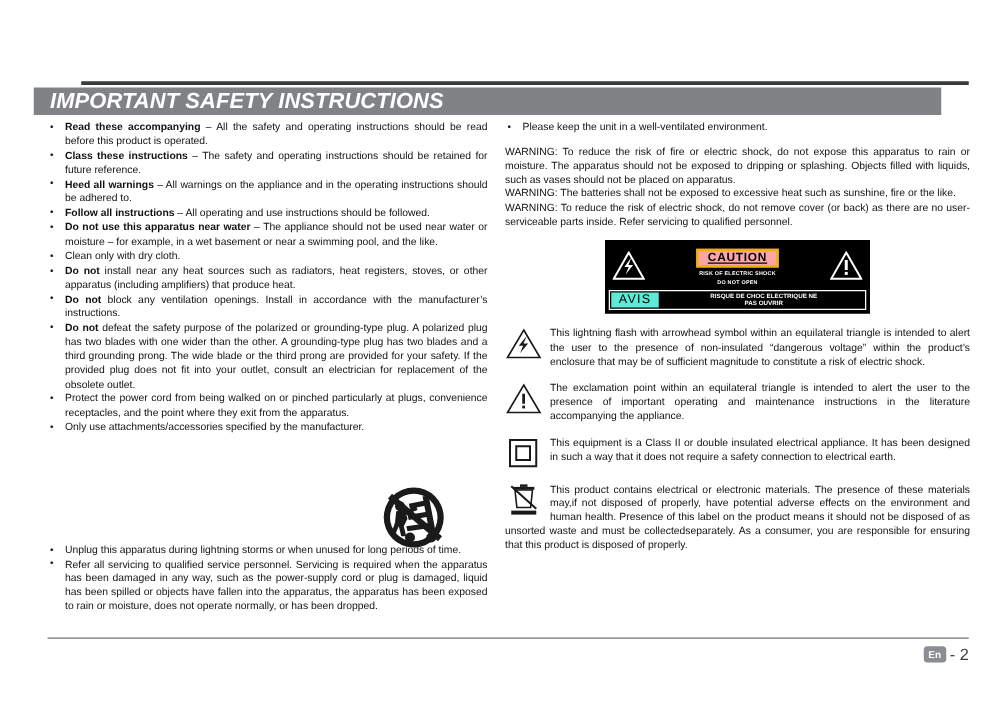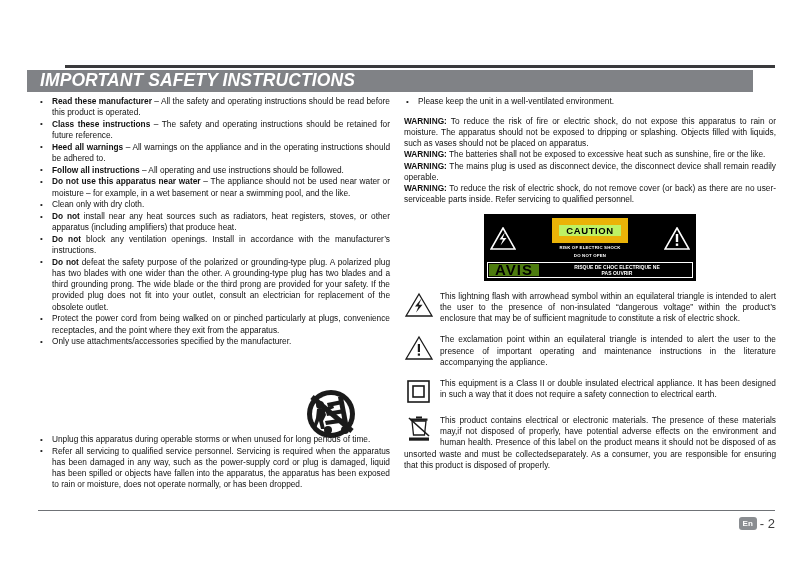--- a/index.html
+++ b/index.html
@@ -94,21 +94,21 @@
     font-weight: bold;
   }
 
   .para {
     font-size: 8.3px;
     line-height: 11.2px;
     text-align: justify;
     text-justify: inter-word;
     margin: 0;
   }
-  .para b { font-weight: bold; }
+  .para b { font-weight: normal; }
 
   .spacer-8 { height: 8px; }
 
   
   .caution-wrap {
     margin: 9px 0 0 0;
     display: flex;
     justify-content: center;
   }
   .caution-box {
@@ -123,49 +123,50 @@
     justify-content: space-between;
     padding: 1px 3px 2px 3px;
   }
   .caution-mid {
     flex: 1;
     text-align: center;
     padding: 0 4px;
   }
   .caution-word {
     display: inline-block;
-    background: #bef264;
+    background: #fca5a5;
     color: #000000;
     font-weight: bold;
     font-size: 9.5px;
     line-height: 11px;
     letter-spacing: 0.6px;
     padding: 0px 7px;
-    border: 7px solid #eab308;
+    border: 2px solid #eab308;
+    text-decoration: underline;
   }
   .caution-sub {
     color: #ffffff;
     font-size: 4.3px;
     line-height: 5.2px;
     font-weight: bold;
     letter-spacing: 0.2px;
     margin-top: 2px;
   }
   .caution-bottom {
     display: flex;
     align-items: center;
     border: 1px solid #ffffff;
     margin-top: 2px;
     background: #000000;
   }
   .avis-badge {
-    background: #4d7c0f;
+    background: #5eead4;
     color: #000000;
-    font-weight: bold;
-    font-size: 15px;
+    font-weight: normal;
+    font-size: 10px;
     line-height: 12px;
     letter-spacing: 1px;
     padding: 0 6px;
     margin: 1px 3px 1px 1px;
   }
   .avis-text {
     color: #ffffff;
     font-size: 5px;
     line-height: 6px;
     font-weight: bold;
@@ -240,21 +241,21 @@
 <body>
 
 <div class="page">
 
   <div class="header-rule"></div>
   <div class="header-band"></div>
   <div class="header-title">IMPORTANT SAFETY INSTRUCTIONS</div>
 
   <div class="col-left">
     <ul class="bullets" id="left-top">
-        <li><b>Read these manufacturer</b><span> – All the safety and operating instructions should be read before this product is operated.</span></li>
+        <li><b>Read these accompanying</b><span> – All the safety and operating instructions should be read before this product is operated.</span></li>
         <li><b>Class these instructions</b><span> – The safety and operating instructions should be retained for future reference.</span></li>
         <li><b>Heed all warnings</b><span> – All warnings on the appliance and in the operating instructions should be adhered to.</span></li>
         <li><b>Follow all instructions</b><span> – All operating and use instructions should be followed.</span></li>
         <li><b>Do not use this apparatus near water</b><span> – The appliance should not be used near water or moisture – for example, in a wet basement or near a swimming pool, and the like.</span></li>
         <li><span>Clean only with dry cloth.</span></li>
         <li><b>Do not</b><span> install near any heat sources such as radiators, heat registers, stoves, or other apparatus (including amplifiers) that produce heat.</span></li>
         <li><b>Do not</b><span> block any ventilation openings. Install in accordance with the manufacturer’s instructions.</span></li>
         <li><b>Do not</b><span> defeat the safety purpose of the polarized or grounding-type plug. A polarized plug has two blades with one wider than the other. A grounding-type plug has two blades and a third grounding prong. The wide blade or the third prong are provided for your safety. If the provided plug does not fit into your outlet, consult an electrician for replacement of the obsolete outlet.</span></li>
         <li><span>Protect the power cord from being walked on or pinched particularly at plugs, convenience receptacles, and the point where they exit from the apparatus.</span></li>
         <li><span>Only use attachments/accessories specified by the manufacturer.</span></li>
@@ -276,37 +277,36 @@
       <path d="M23 21 L33 17 L34 20 L24 24 Z"></path>
 
       <circle cx="28" cy="42" r="4"></circle>
       <circle cx="45" cy="42" r="4"></circle>
     </g>
     <path d="M12 9 L52 43" stroke="#1a1a1a" stroke-width="5" fill="none"></path>
   </svg>
 
   <div class="col-left" style="top:434px;">
     <ul class="bullets" id="left-bottom">
-        <li><span>Unplug this apparatus during operable storms or when unused for long periods of time.</span></li>
+        <li><span>Unplug this apparatus during lightning storms or when unused for long periods of time.</span></li>
         <li><span>Refer all servicing to qualified service personnel. Servicing is required when the apparatus has been damaged in any way, such as the power-supply cord or plug is damaged, liquid has been spilled or objects have fallen into the apparatus, the apparatus has been exposed to rain or moisture, does not operate normally, or has been dropped.</span></li>
       </ul>
   </div>
 
   <div class="col-right">
 
     <ul class="bullets" id="right-top">
         <li><span>Please keep the unit in a well-ventilated environment.</span></li>
       </ul>
 
     <div class="spacer-8"></div>
 
     <div id="warnings">
         <p class="para"><b>WARNING:</b><span> To reduce the risk of fire or electric shock, do not expose this apparatus to rain or moisture. The apparatus should not be exposed to dripping or splashing. Objects filled with liquids, such as vases should not be placed on apparatus.</span></p>
         <p class="para"><b>WARNING:</b><span> The batteries shall not be exposed to excessive heat such as sunshine, fire or the like.</span></p>
-        <p class="para"><b>WARNING:</b><span> The mains plug is used as disconnect device, the disconnect device shall remain readily operable.</span></p>
         <p class="para"><b>WARNING:</b><span> To reduce the risk of electric shock, do not remove cover (or back) as there are no user-serviceable parts inside. Refer servicing to qualified personnel.</span></p>
       </div>
 
     <div class="caution-wrap">
       <div class="caution-box">
         <div class="caution-top">
           <svg width="26" height="23" viewBox="0 0 26 23">
             <polygon points="13,1 25,22 1,22" fill="#000000" stroke="#ffffff" stroke-width="1.6"></polygon>
             <path d="M15 5 L9.5 12.5 L13 12.5 L10.5 18.5 L16.5 11 L12.8 11 Z" fill="#ffffff"></path>
           </svg>

